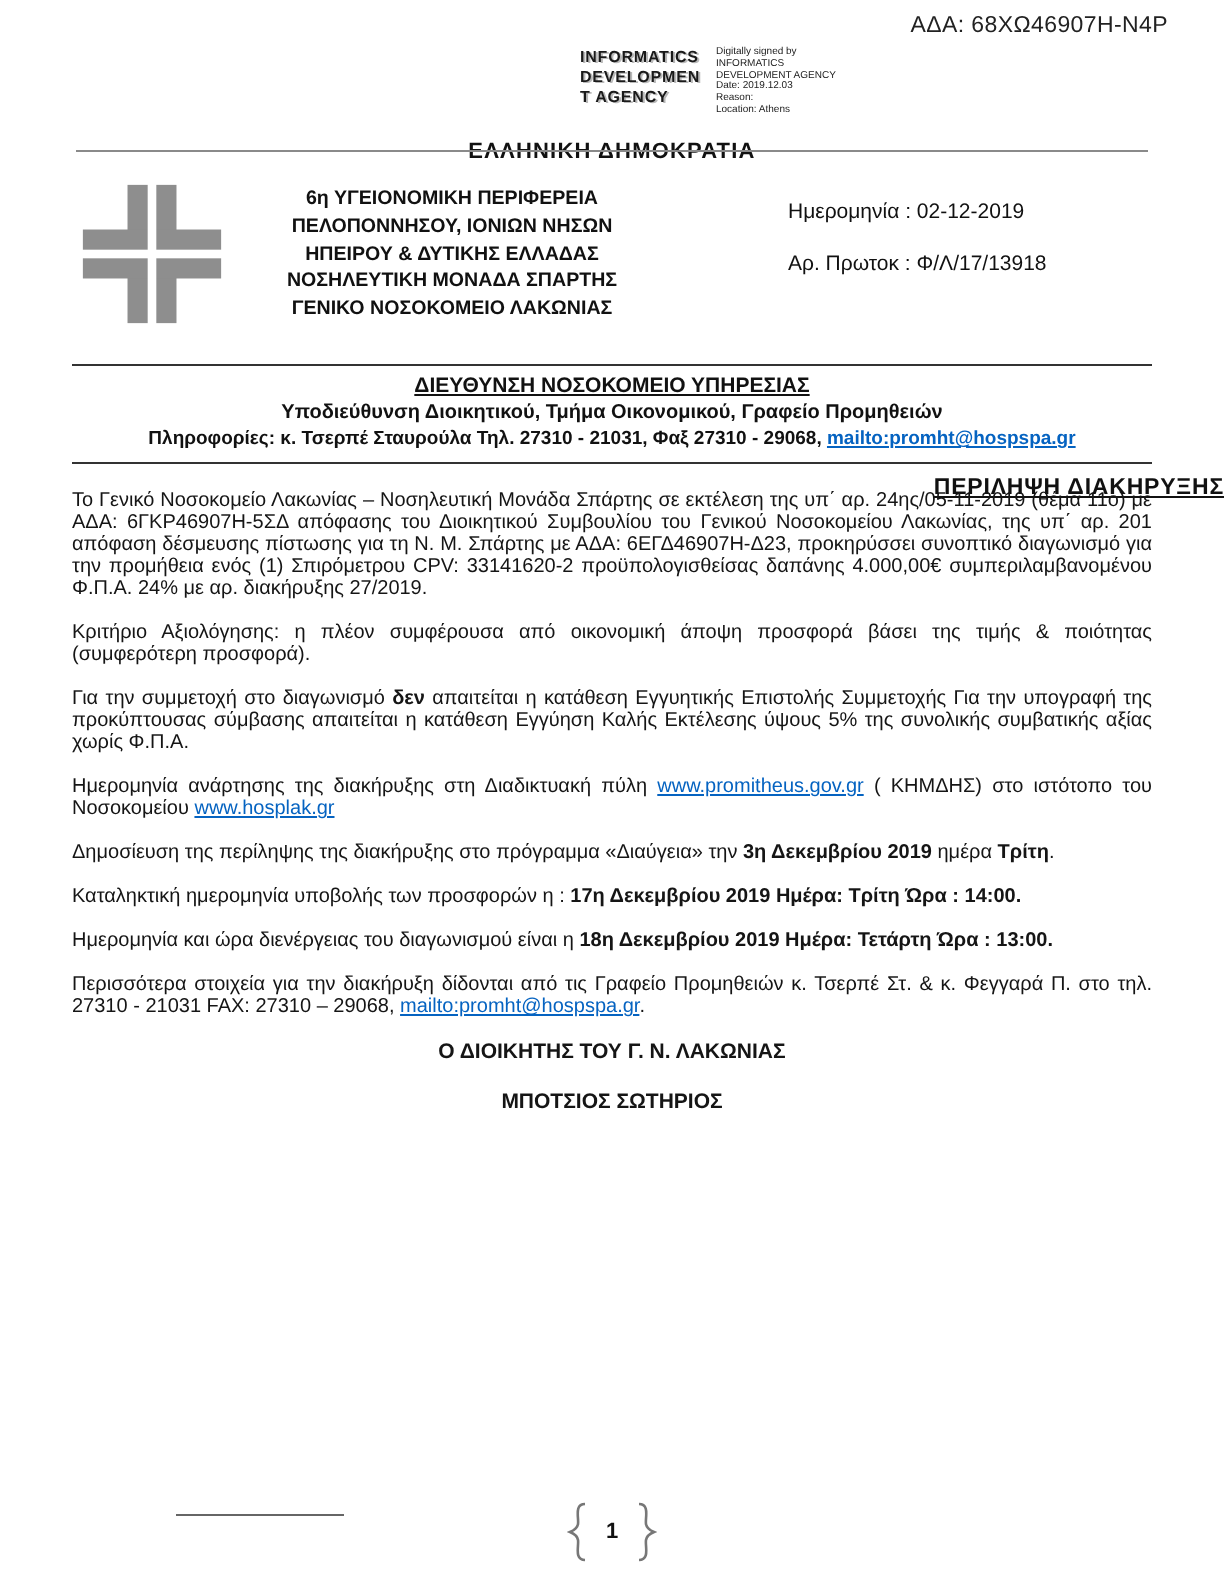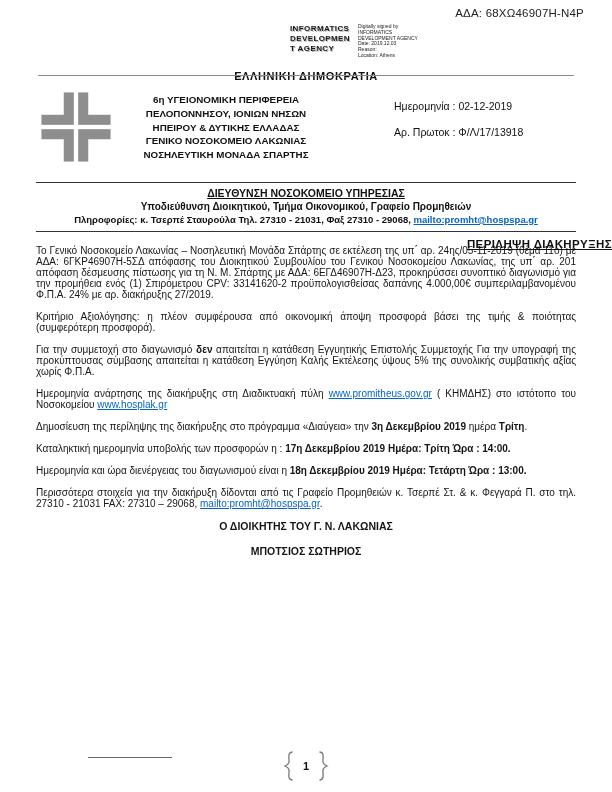--- a/index.html
+++ b/index.html
@@ -114,22 +114,22 @@
       <rect x="2" y="33" width="96" height="34" fill="#8e8e8e"></rect>
       <rect x="47" y="0" width="6" height="100" fill="#ffffff"></rect>
       <rect x="0" y="47" width="100" height="6" fill="#ffffff"></rect>
     </svg>
   </div>
 
   <div class="org">
     <div>6η ΥΓΕΙΟΝΟΜΙΚΗ ΠΕΡΙΦΕΡΕΙΑ</div>
     <div>ΠΕΛΟΠΟΝΝΗΣΟΥ, ΙΟΝΙΩΝ ΝΗΣΩΝ</div>
     <div>ΗΠΕΙΡΟΥ &amp; ΔΥΤΙΚΗΣ ΕΛΛΑΔΑΣ</div>
+    <div>ΝΟΣΗΛΕΥΤΙΚΗ ΜΟΝΑΔΑ ΣΠΑΡΤΗΣ</div>
     <div>ΓΕΝΙΚΟ ΝΟΣΟΚΟΜΕΙΟ ΛΑΚΩΝΙΑΣ</div>
-    <div>ΝΟΣΗΛΕΥΤΙΚΗ ΜΟΝΑΔΑ ΣΠΑΡΤΗΣ</div>
   </div>
 
   <div class="meta">
     <div class="meta-date">Ημερομηνία : 02-12-2019</div>
     <div class="meta-protocol">Αρ. Πρωτοκ : Φ/Λ/17/13918</div>
   </div>
 
   <div class="admin">
     <div class="division">ΔΙΕΥΘΥΝΣΗ ΝΟΣΟΚΟΜΕΙΟ ΥΠΗΡΕΣΙΑΣ</div>
     <div class="subdivision">Υποδιεύθυνση Διοικητικού, Τμήμα Οικονομικού, Γραφείο Προμηθειών</div>

